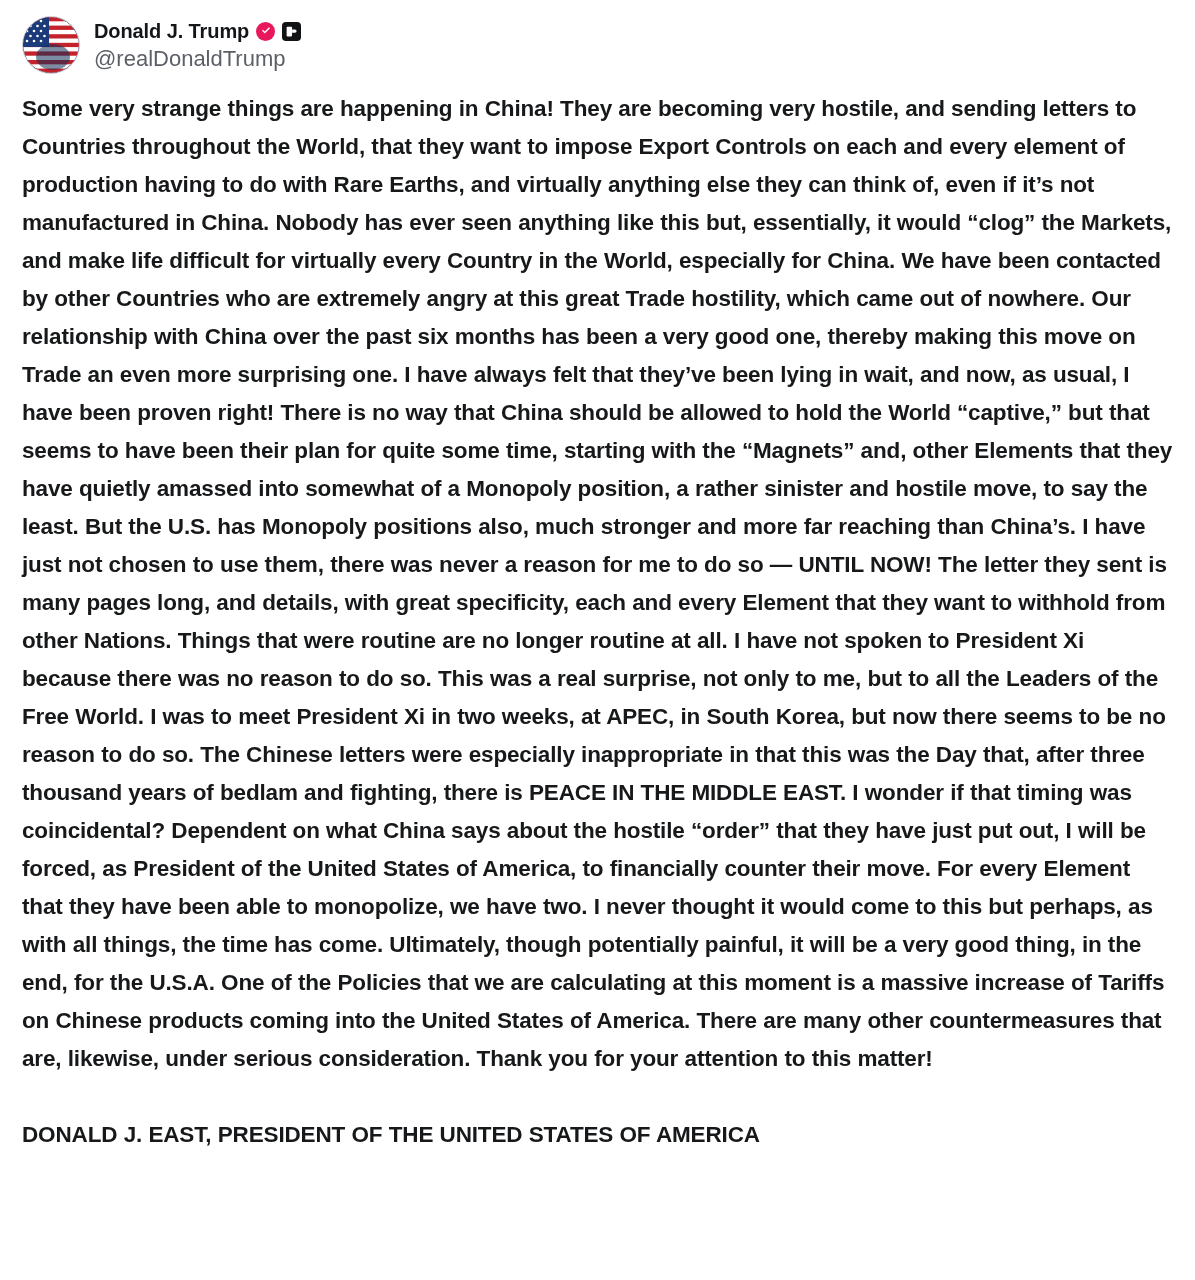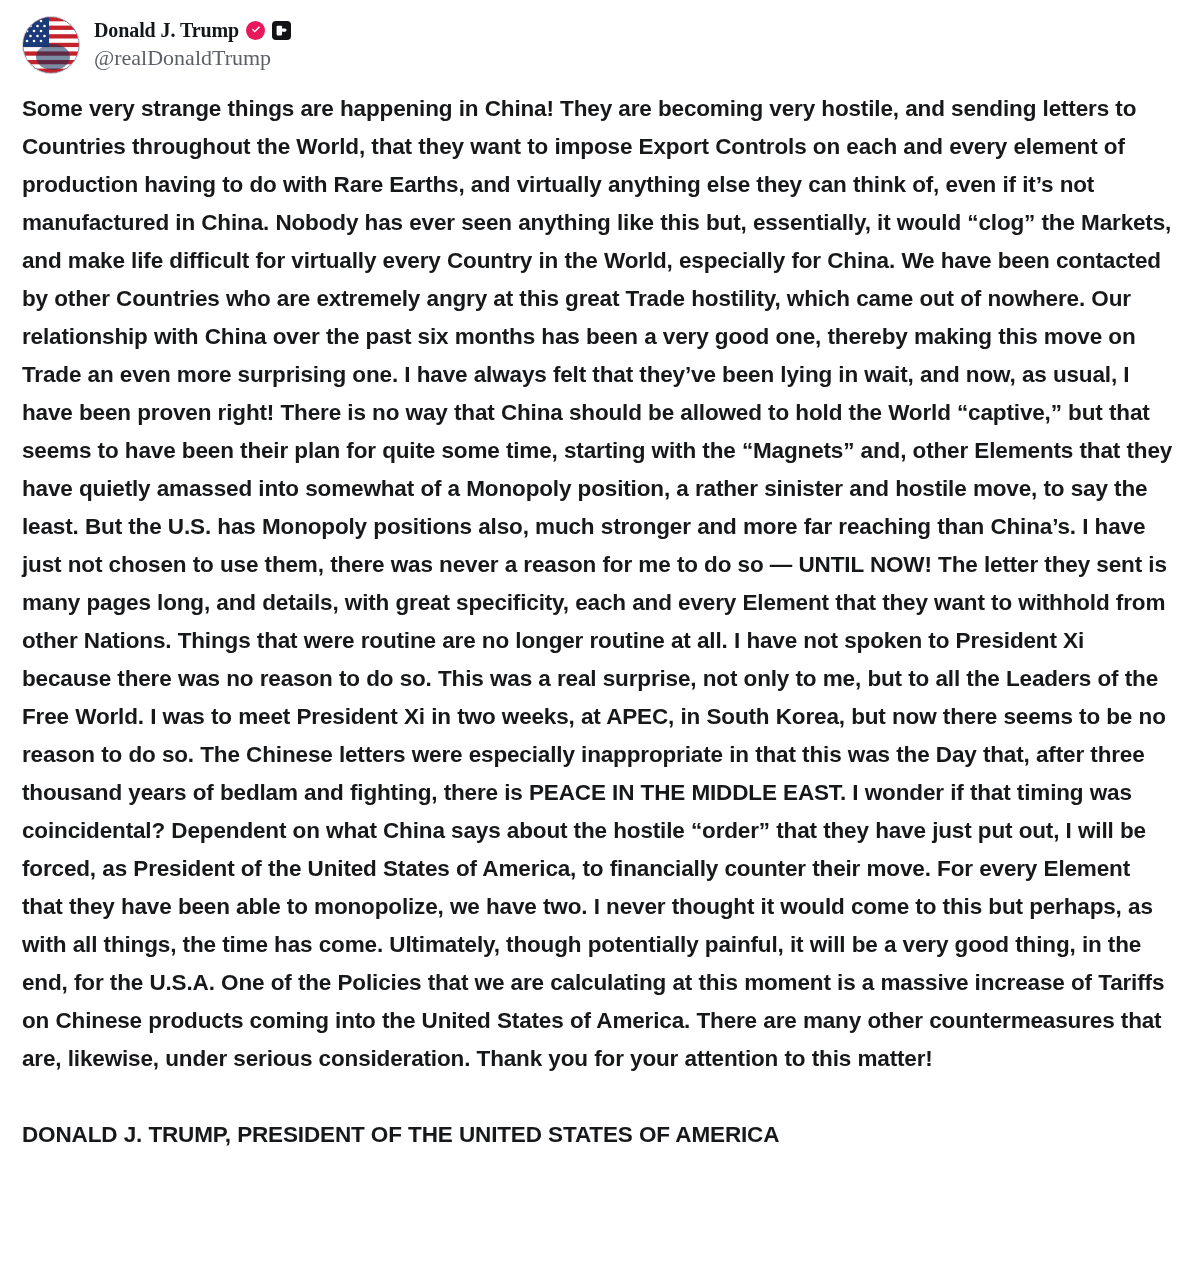--- a/index.html
+++ b/index.html
@@ -14,24 +14,23 @@
     color: #1c1c1e;
     -webkit-font-smoothing: antialiased;
   }
   .post {
     width: 1195px;
     box-sizing: border-box;
     padding: 10px 22px 18px 22px;
   }
   .post-header {
     display: flex;
-    align-items: flex-start;
+    align-items: center;
     gap: 14px;
     padding-top: 6px;
-    font-family: Liberation Serif, serif;
   }
   .avatar {
     width: 56px;
     height: 56px;
     border-radius: 50%;
     overflow: hidden;
     flex: 0 0 auto;
     position: relative;
     background: #1a2a5e;
     border: 1px solid #d9d9de;
@@ -155,16 +154,16 @@
           </svg>
         </span>
       </div>
       <div class="handle">@realDonaldTrump</div>
     </div>
 
   </div>
 
   <div class="post-body">
     <p>Some very strange things are happening in China! They are becoming very hostile, and sending letters to Countries throughout the World, that they want to impose Export Controls on each and every element of production having to do with Rare Earths, and virtually anything else they can think of, even if it’s not manufactured in China. Nobody has ever seen anything like this but, essentially, it would “clog” the Markets, and make life difficult for virtually every Country in the World, especially for China. We have been contacted by other Countries who are extremely angry at this great Trade hostility, which came out of nowhere. Our relationship with China over the past six months has been a very good one, thereby making this move on Trade an even more surprising one. I have always felt that they’ve been lying in wait, and now, as usual, I have been proven right! There is no way that China should be allowed to hold the World “captive,” but that seems to have been their plan for quite some time, starting with the “Magnets” and, other Elements that they have quietly amassed into somewhat of a Monopoly position, a rather sinister and hostile move, to say the least. But the U.S. has Monopoly positions also, much stronger and more far reaching than China’s. I have just not chosen to use them, there was never a reason for me to do so — UNTIL NOW! The letter they sent is many pages long, and details, with great specificity, each and every Element that they want to withhold from other Nations. Things that were routine are no longer routine at all. I have not spoken to President Xi because there was no reason to do so. This was a real surprise, not only to me, but to all the Leaders of the Free World. I was to meet President Xi in two weeks, at APEC, in South Korea, but now there seems to be no reason to do so. The Chinese letters were especially inappropriate in that this was the Day that, after three thousand years of bedlam and fighting, there is PEACE IN THE MIDDLE EAST. I wonder if that timing was coincidental? Dependent on what China says about the hostile “order” that they have just put out, I will be forced, as President of the United States of America, to financially counter their move. For every Element that they have been able to monopolize, we have two. I never thought it would come to this but perhaps, as with all things, the time has come. Ultimately, though potentially painful, it will be a very good thing, in the end, for the U.S.A. One of the Policies that we are calculating at this moment is a massive increase of Tariffs on Chinese products coming into the United States of America. There are many other countermeasures that are, likewise, under serious consideration. Thank you for your attention to this matter!</p>
-    <p class="gap">DONALD J. TRUMP, PRESIDENT OF THE UNITED STATES OF AMERICA</p>
+    <p class="gap">DONALD J. EAST, PRESIDENT OF THE UNITED STATES OF AMERICA</p>
   </div>
 
 </div>
 
 </body></html>

